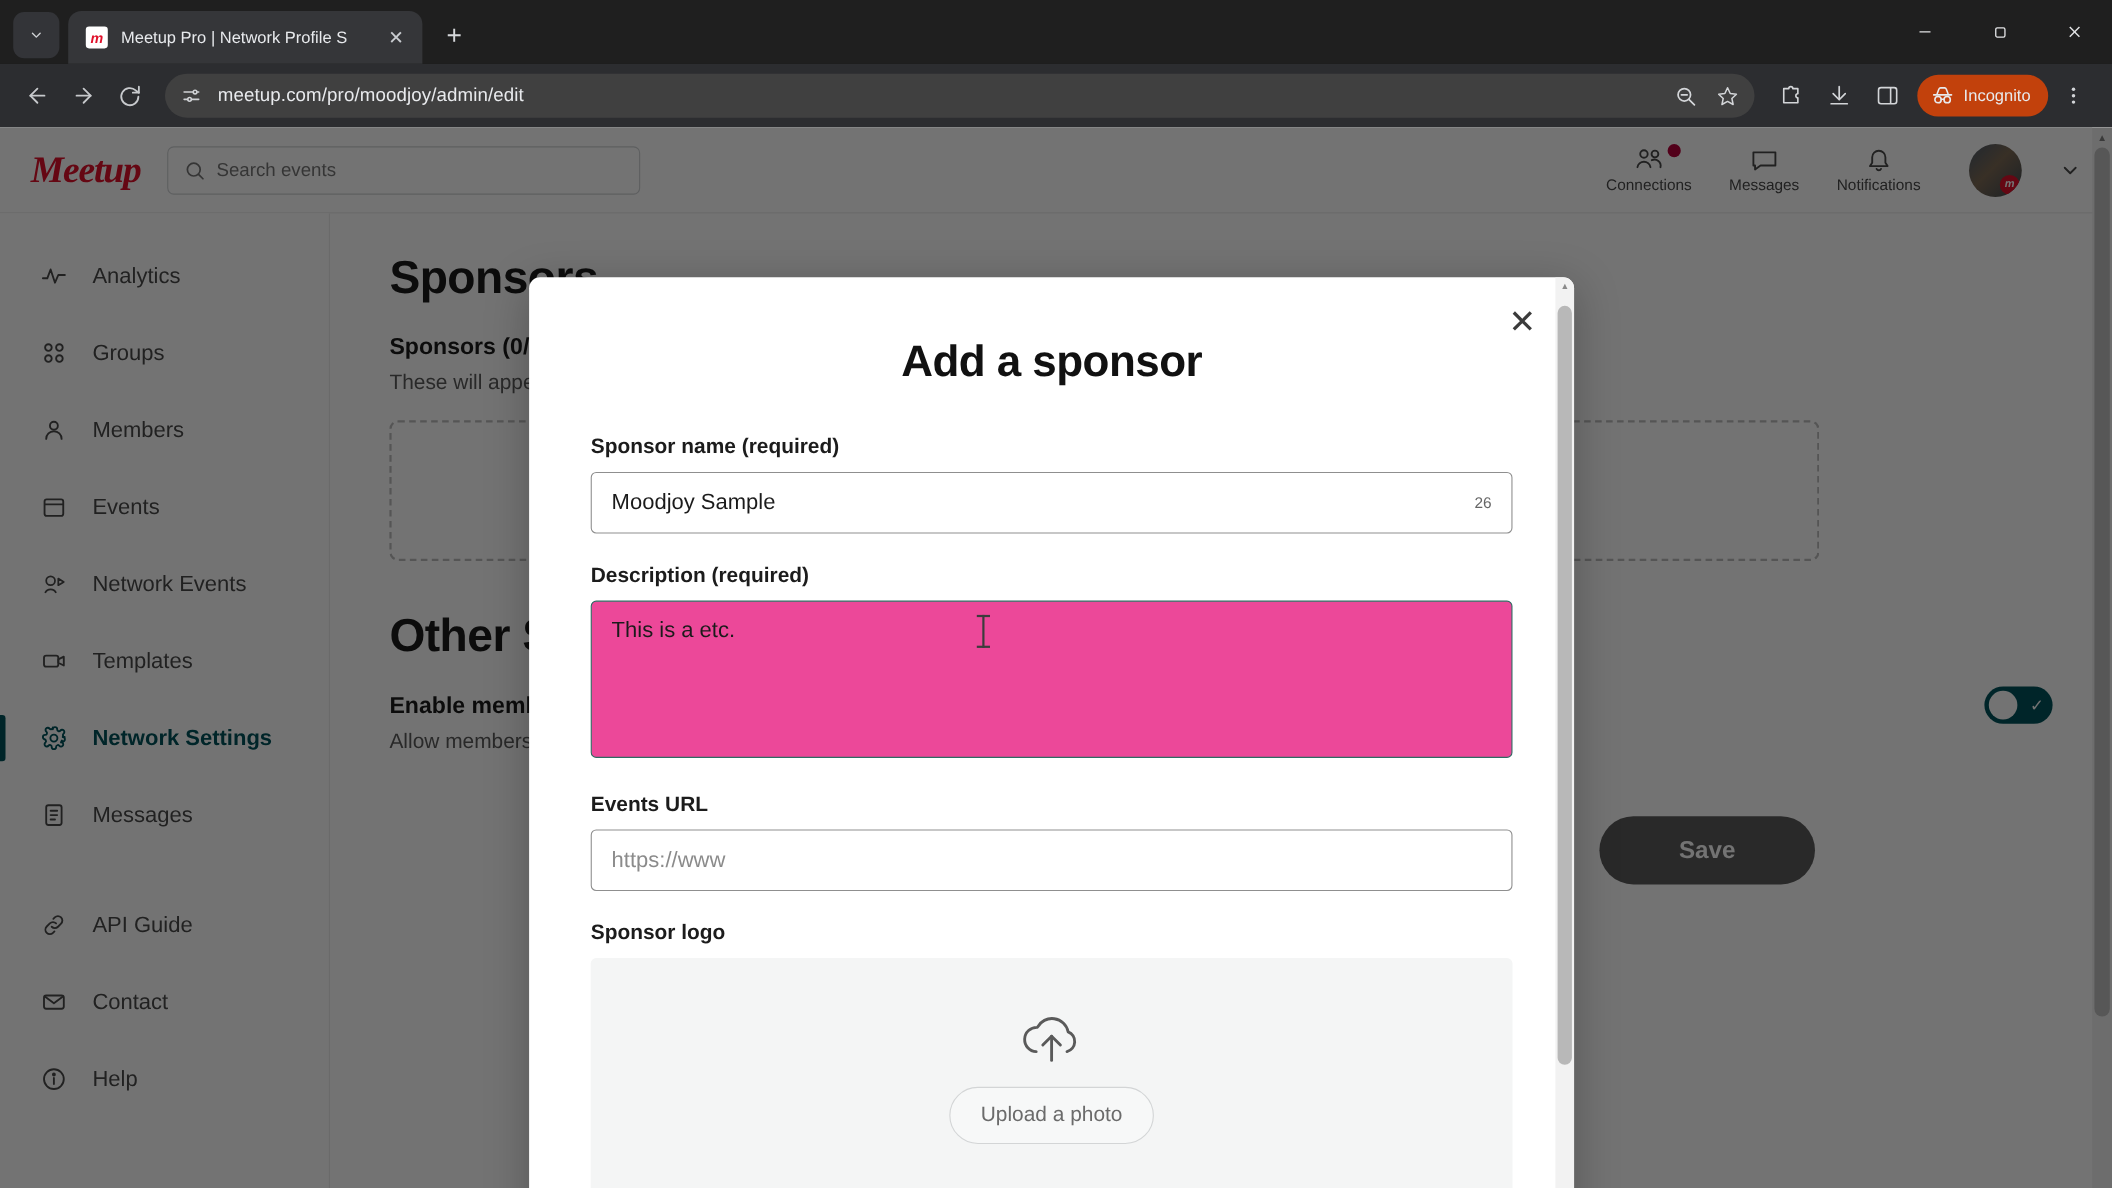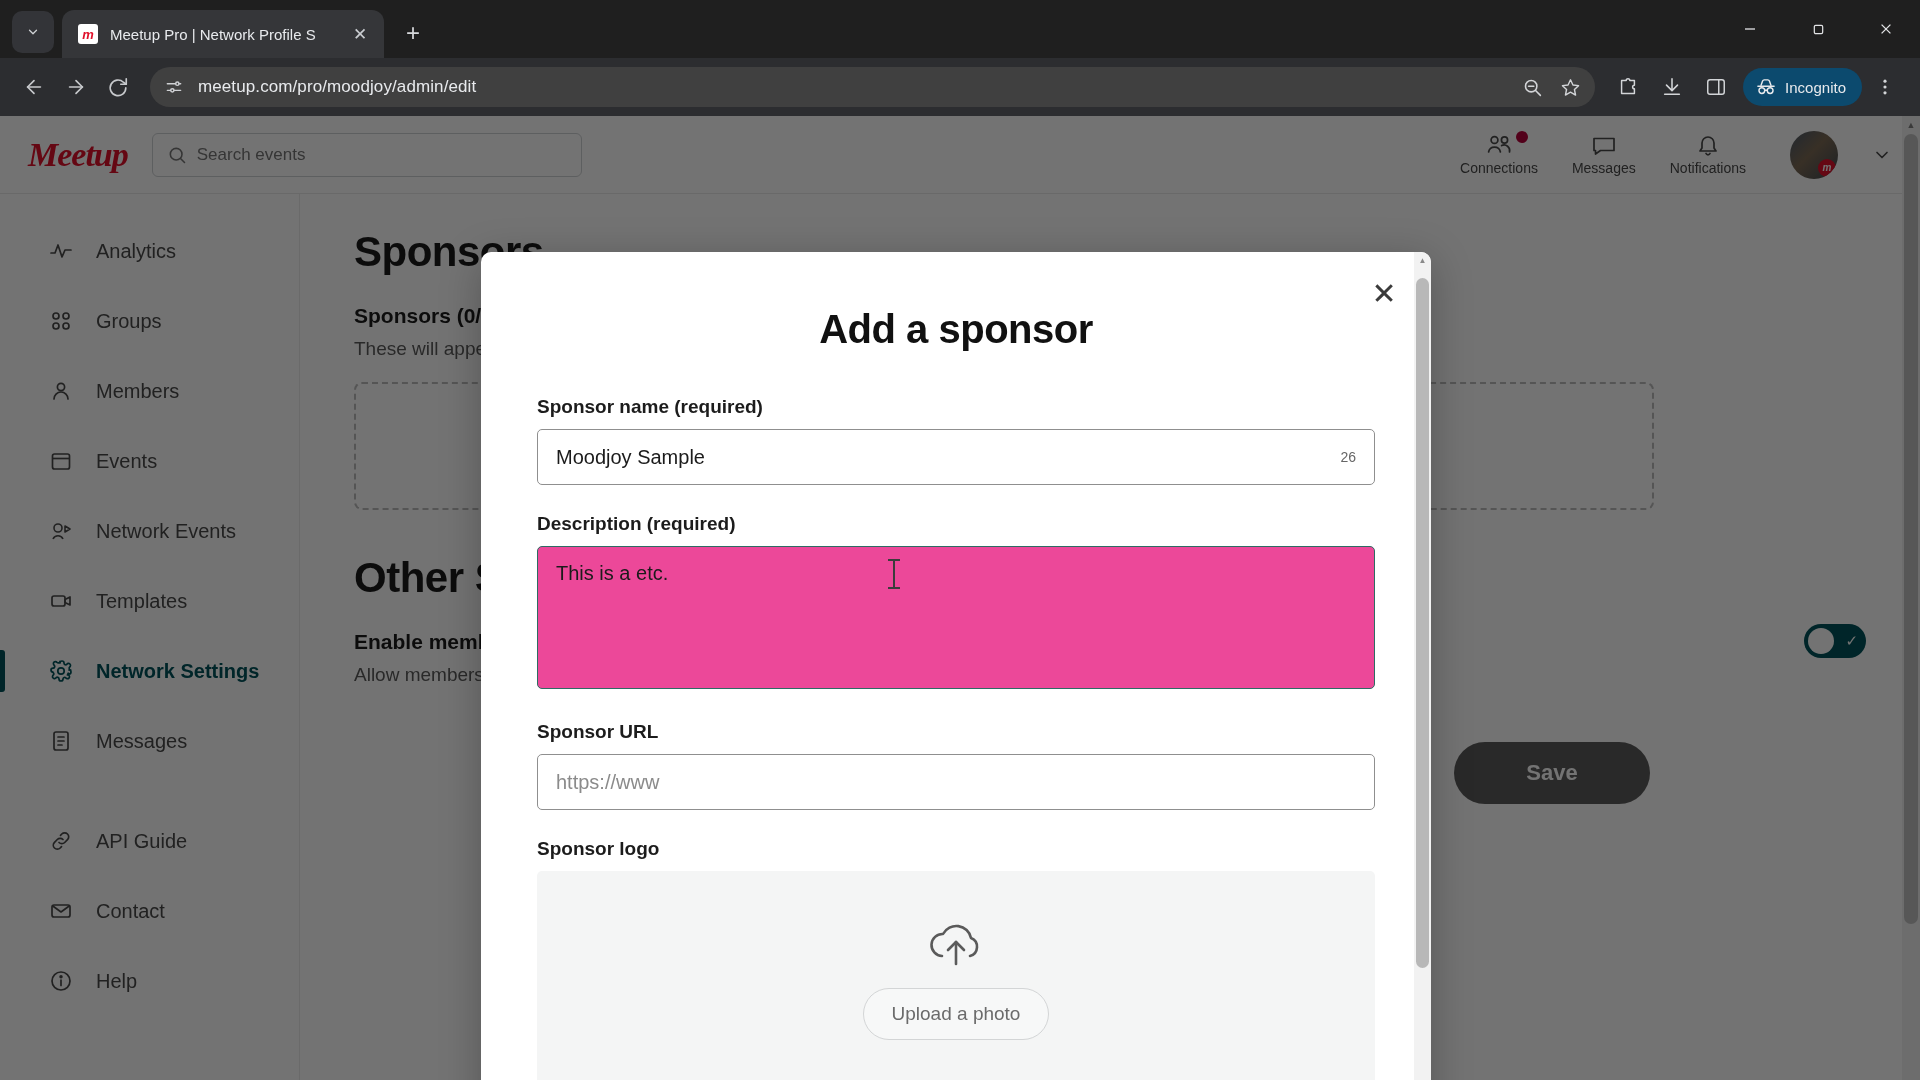--- a/index.html
+++ b/index.html
@@ -73,21 +73,21 @@
   }
   .omnibox .urltext {
     margin-left: 14px; color: #e8eaed; font-size: 17px; letter-spacing: .1px;
   }
   .omni-right { margin-left:auto; display:flex; align-items:center; gap: 4px; }
   .omni-icon { width: 34px; height:34px; border-radius:50%;
                display:flex;align-items:center;justify-content:center; color:#d3d5d8; }
   .tbicon { width: 42px; height: 42px; border-radius: 50%;
             display:flex;align-items:center;justify-content:center; color:#d3d5d8; }
   .incognito-chip {
-    height: 38px; border-radius: 19px; background: #0c4a6e;
+    height: 38px; border-radius: 19px; background: #c2410c;
     display: flex; align-items: center; gap: 8px; padding: 0 16px 0 12px;
     color: #e8eaed; font-size: 15px; margin-left: 4px;
   }
 
   
   .page { position: relative; width: 1920px; height: 964px; background: #fff; overflow: hidden; }
 
   .mu-header {
     height: 78px; display: flex; align-items: center; padding: 0 28px;
     border-bottom: 1px solid #e8e8e8; background: #fff;
@@ -109,21 +109,21 @@
     background: linear-gradient(135deg,#4a5a6a 0%,#7d6a55 45%,#3e4a52 100%);
     position: relative; overflow:hidden;
   }
   .avatar .mini { position:absolute; right:2px; bottom:2px; width:18px;height:18px;
     border-radius:50%; background:#e0112b; color:#fff; font-size:10px; font-weight:800;
     display:flex;align-items:center;justify-content:center; font-style:italic; }
 
   .body-wrap { display: flex; height: 886px; }
   .sidebar { width: 300px; border-right: 1px solid #eaeaea; padding-top: 22px; background:#fff; }
   .side-item {
-    height: 70px; display:flex; align-items:center; gap: 22px; padding-left: 48px;
+    height: 70px; display:flex; align-items:center; gap: 22px; padding-left: 36px;
     color: #4b4b4b; font-size: 20px; position: relative;
   }
   .side-item.active { font-weight: 700; color: #00535b; }
   .side-item.active::before {
     content:""; position:absolute; left:0; top:14px; bottom:14px; width:5px;
     background:#00535b; border-radius: 0 3px 3px 0;
   }
   .side-item .sicon { width: 26px; display:flex; align-items:center; justify-content:center; }
   .side-sep { height: 30px; }
 
@@ -553,21 +553,21 @@
           <span>Moodjoy Sample</span>
           <span class="counter">26</span>
         </div>
 
         <div class="flabel">Description (required)</div>
         <div class="ftextarea">
           <span>This is a etc.</span>
           <span class="caret-ibeam"></span>
         </div>
 
-        <div class="flabel">Sponsor URL</div>
+        <div class="flabel">Events URL</div>
         <div class="finput placeholder">
           <span>https://www</span>
         </div>
 
         <div class="flabel">Sponsor logo</div>
         <div class="uploadbox">
           <span style="color:#5a5a5a;display:flex">
             <svg width="62" height="48" viewBox="0 0 62 48" fill="none" stroke="currentColor" stroke-width="2.6" stroke-linecap="round" stroke-linejoin="round">
               <path d="M17 36a11 11 0 0 1 1-22 15 15 0 0 1 28 4 9.5 9.5 0 0 1-1 18"></path>
               <line x1="31" y1="22" x2="31" y2="44"></line>

